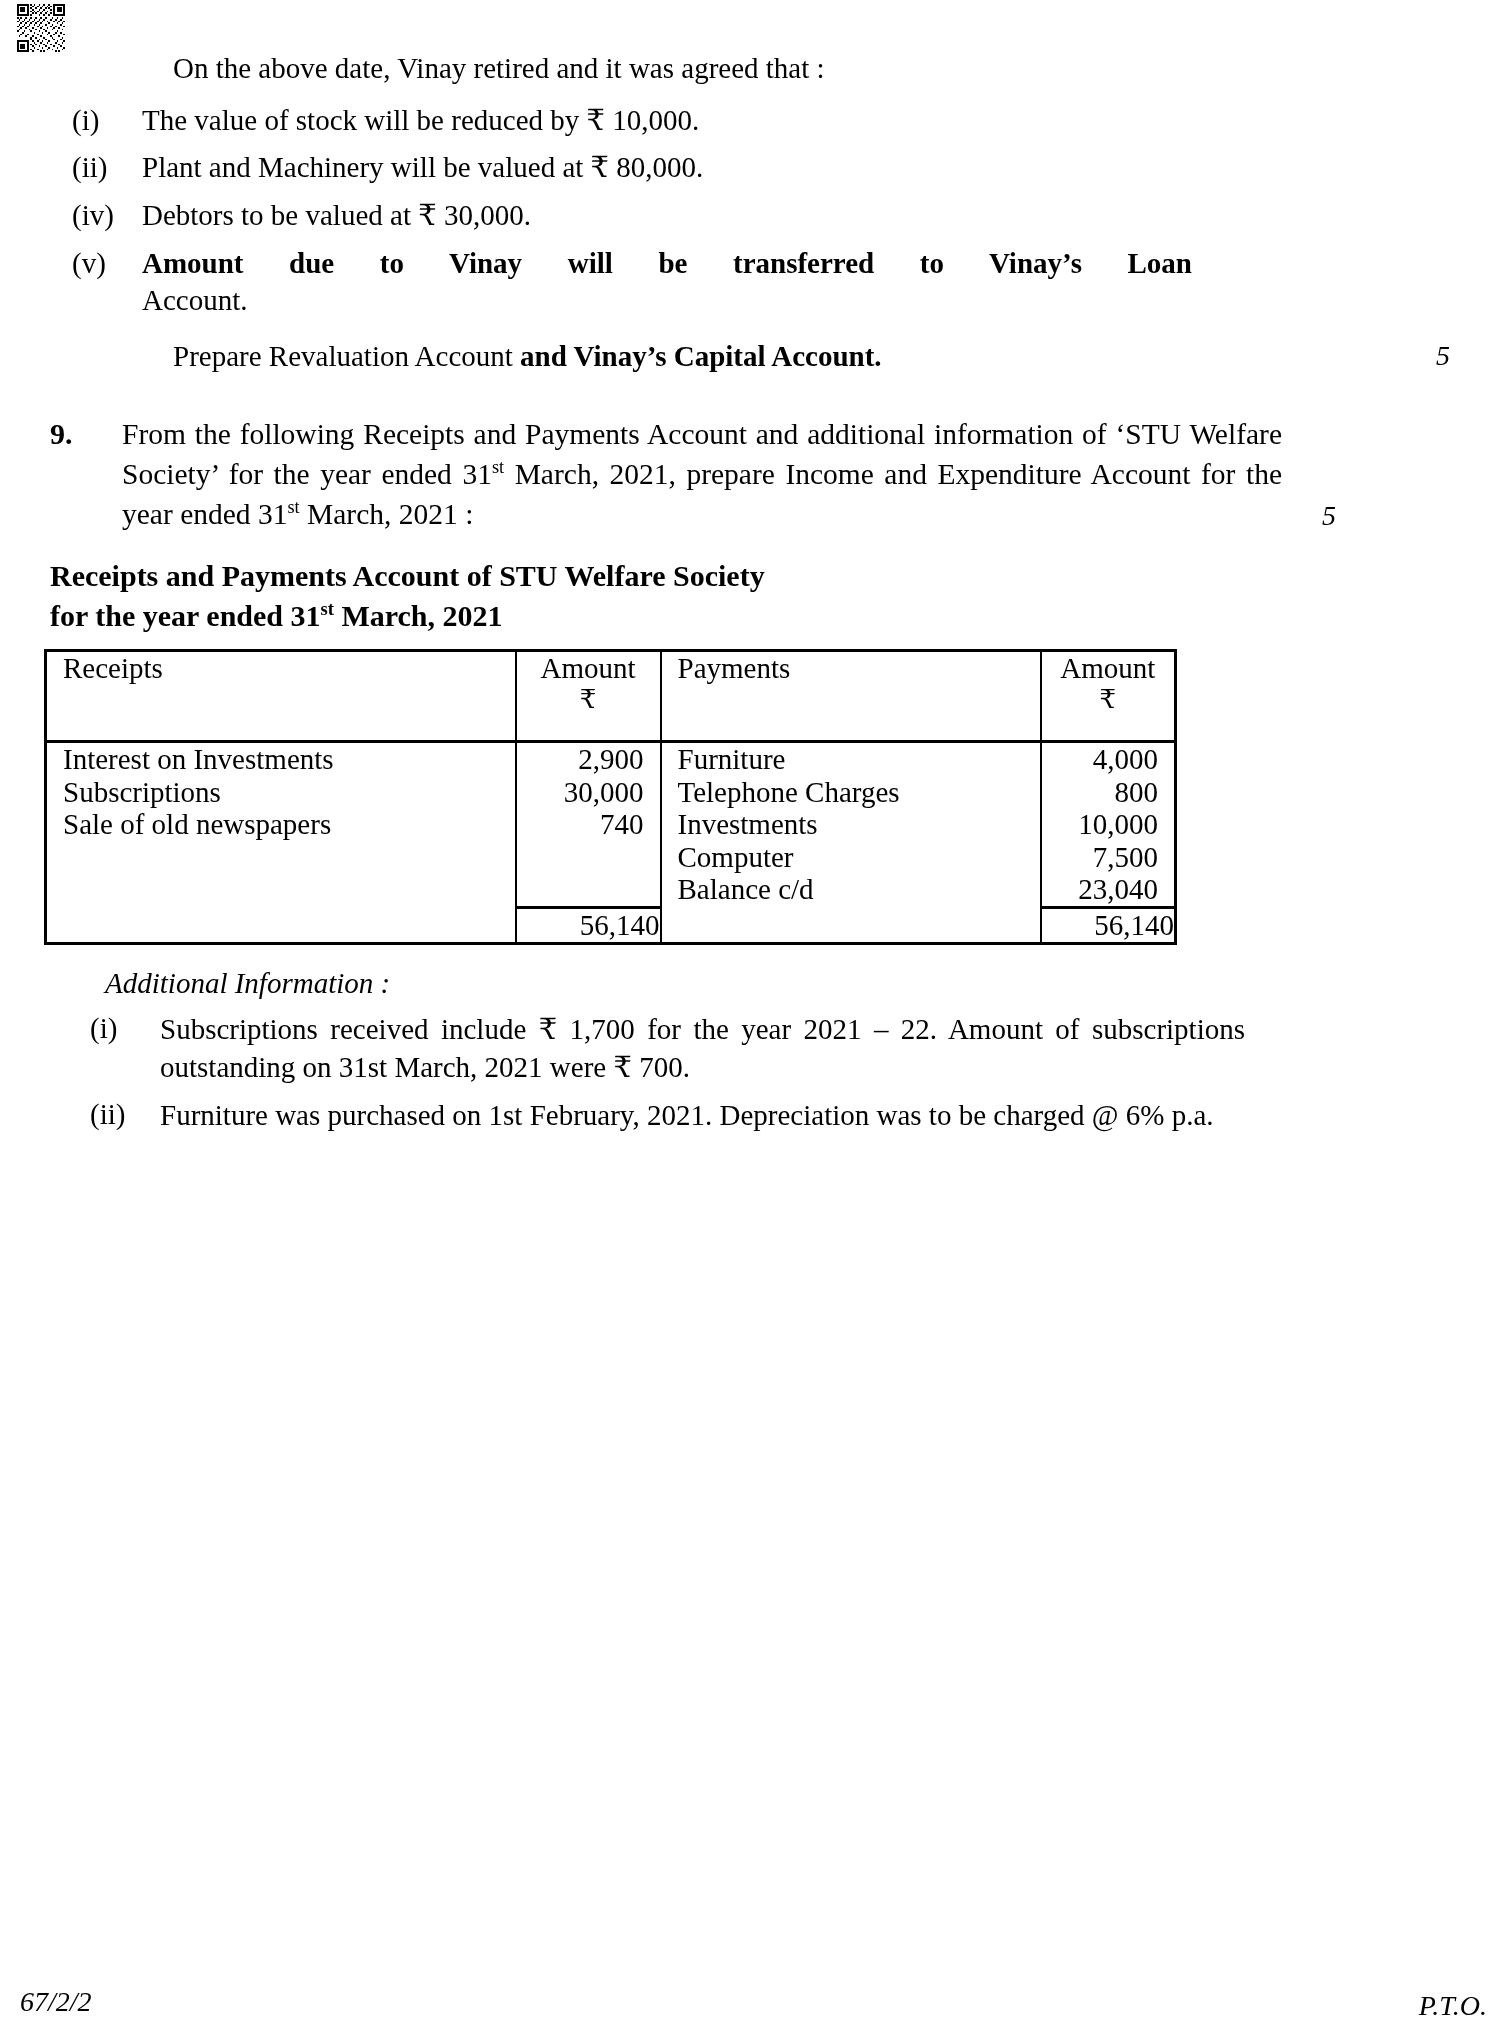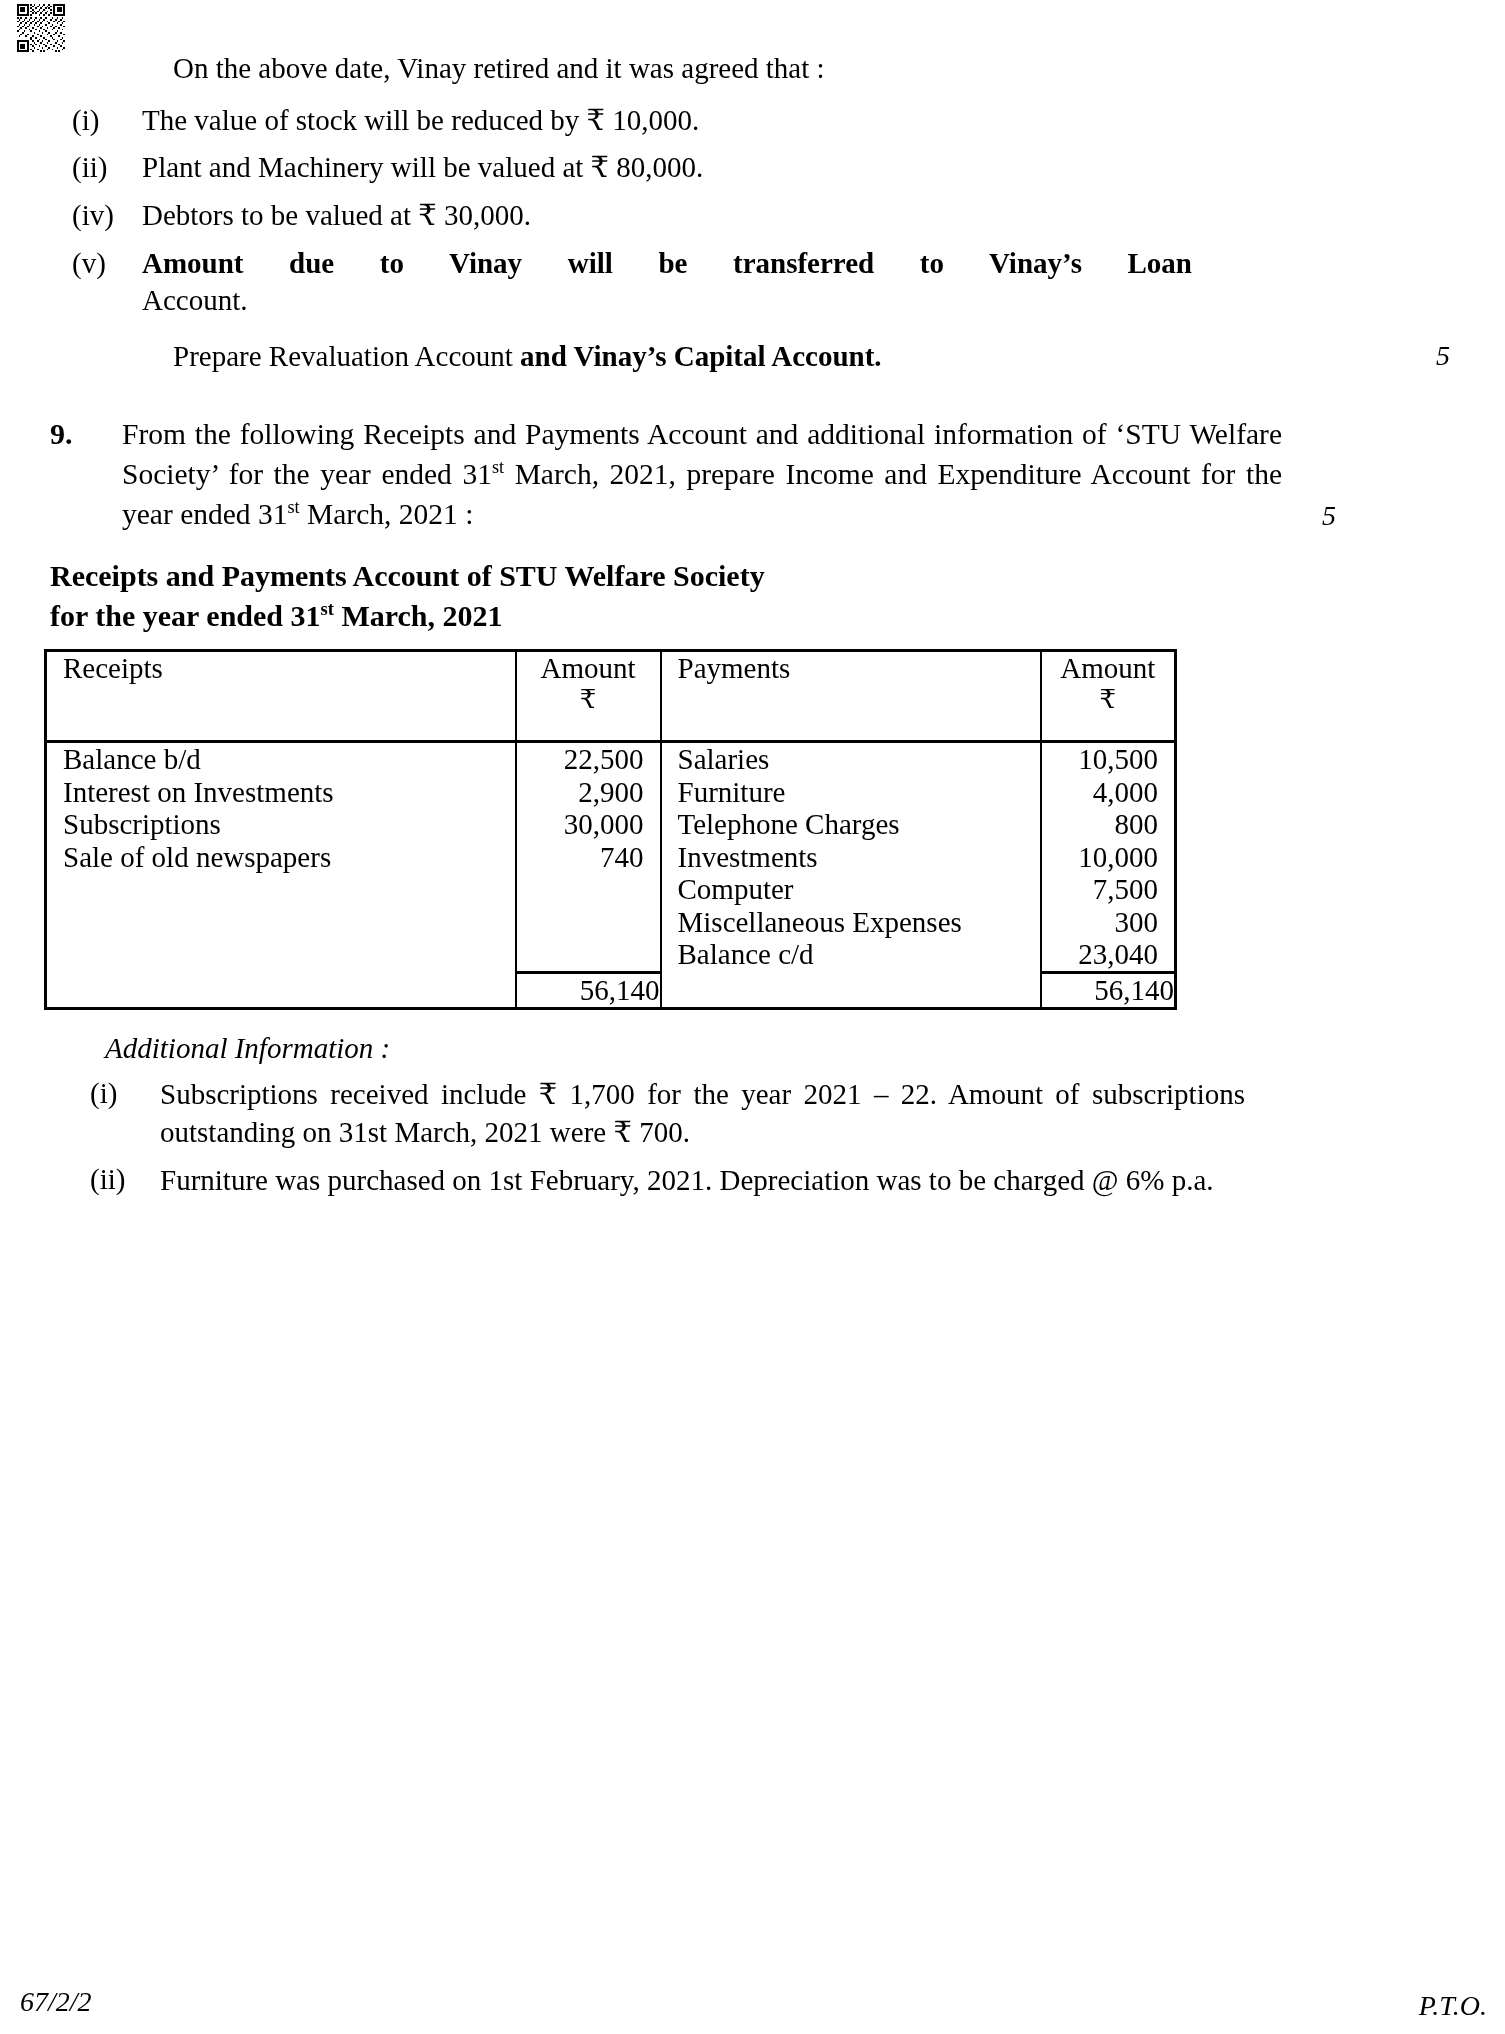--- a/index.html
+++ b/index.html
@@ -469,26 +469,20 @@
               <span class="rupee">₹</span>
             </td>
             <td class="lbl vline-l">Payments</td>
             <td class="amt-hd vline-l">
               <span>Amount</span>
               <span class="rupee">₹</span>
             </td>
           </tr>
 
           <tr class="bd">
-            <td class="name">Balance b/d</td>
-            <td class="val vline-l">22,500</td>
-            <td class="name vline-l">Salaries</td>
-            <td class="val vline-l">10,500</td>
-          </tr>
-          <tr class="bd">
             <td class="name">Interest on Investments</td>
             <td class="val vline-l">2,900</td>
             <td class="name vline-l">Furniture</td>
             <td class="val vline-l">4,000</td>
           </tr>
           <tr class="bd">
             <td class="name">Subscriptions</td>
             <td class="val vline-l">30,000</td>
             <td class="name vline-l">Telephone Charges</td>
             <td class="val vline-l">800</td>
@@ -497,26 +491,20 @@
             <td class="name">Sale of old newspapers</td>
             <td class="val vline-l">740</td>
             <td class="name vline-l">Investments</td>
             <td class="val vline-l">10,000</td>
           </tr>
           <tr class="bd">
             <td class="name"></td>
             <td class="val vline-l"></td>
             <td class="name vline-l">Computer</td>
             <td class="val vline-l">7,500</td>
-          </tr>
-          <tr class="bd">
-            <td class="name"></td>
-            <td class="val vline-l"></td>
-            <td class="name vline-l">Miscellaneous Expenses</td>
-            <td class="val vline-l">300</td>
           </tr>
           <tr class="bd">
             <td class="name"></td>
             <td class="val vline-l"></td>
             <td class="name vline-l">Balance c/d</td>
             <td class="val vline-l">23,040</td>
           </tr>
 
           <tr class="tot">
             <td class="blank"></td>

